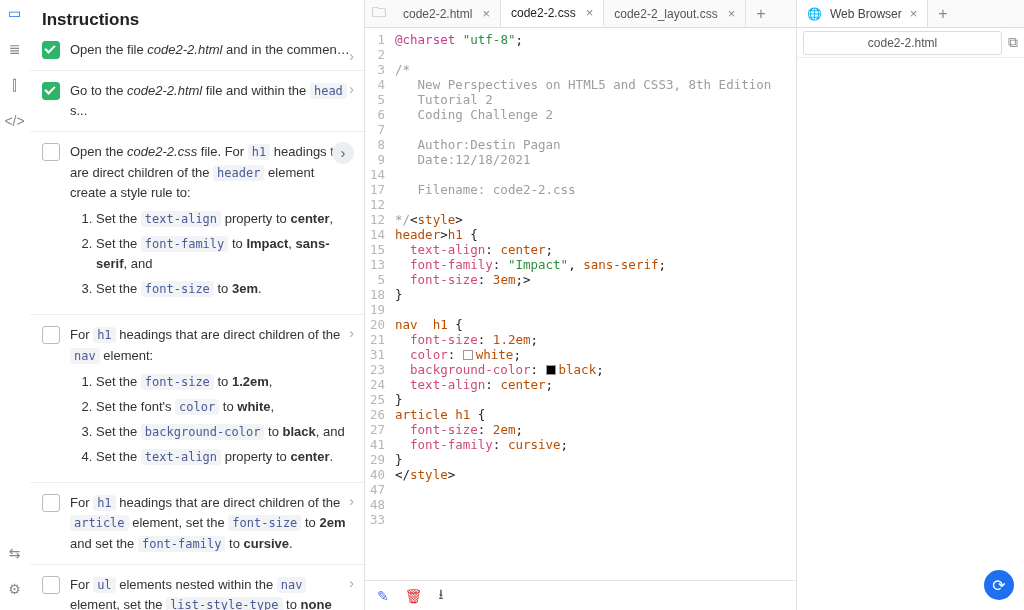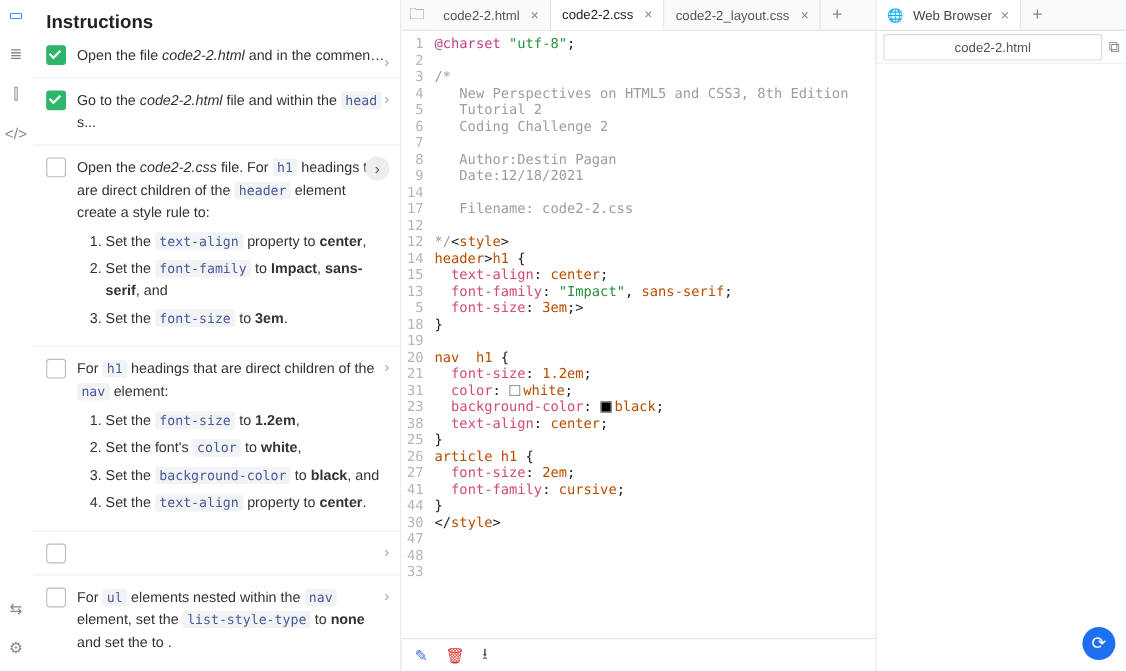--- a/index.html
+++ b/index.html
@@ -109,20 +109,21 @@
           <div class="step-text">For <span class="codei">h1</span> headings that are direct children of the <span class="codei">nav</span> element:<ol>
               <li>Set the <span class="codei">font-size</span> to <strong>1.2em</strong>,</li>
               <li>Set the font's <span class="codei">color</span> to <strong>white</strong>,</li>
               <li>Set the <span class="codei">background-color</span> to <strong>black</strong>, and</li>
               <li>Set the <span class="codei">text-align</span> property to <strong>center</strong>.</li>
             </ol></div>
           <div class="chev">›</div>
         </div>
         <div class="step">
           <div class="checkbox"></div>
+          <div class="step-text">For <span class="codei">h1</span> headings that are direct children of the <span class="codei">article</span> element, set the <span class="codei">font-size</span> to <strong>2em</strong> and set the <span class="codei">font-family</span> to <strong>cursive</strong>.</div>
           <div class="chev">›</div>
         </div>
         <div class="step">
           <div class="checkbox"></div>
           <div class="step-text">For <span class="codei">ul</span> elements nested within the <span class="codei">nav</span> element, set the <span class="codei">list-style-type</span> to <strong>none</strong> and set the  to .</div>
           <div class="chev">›</div>
         </div>
       </div>
   </div>
 
@@ -163,27 +164,27 @@
           <div>14</div>
           <div>15</div>
           <div>13</div>
           <div>5</div>
           <div>18</div>
           <div>19</div>
           <div>20</div>
           <div>21</div>
           <div>31</div>
           <div>23</div>
-          <div>38</div>
+          <div>24</div>
           <div>25</div>
           <div>26</div>
           <div>27</div>
           <div>41</div>
-          <div>44</div>
-          <div>30</div>
+          <div>29</div>
+          <div>40</div>
           <div>47</div>
           <div>48</div>
           <div>33</div>
         </div>
       <div class="code" id="code"><div class="ln"><span class="c-kw">@charset</span> <span class="c-str">"utf-8"</span>;</div><div class="ln">&nbsp;</div><div class="ln"><span class="c-comment">/*</span></div><div class="ln"><span class="c-comment">   New Perspectives on HTML5 and CSS3, 8th Edition</span></div><div class="ln"><span class="c-comment">   Tutorial 2</span></div><div class="ln"><span class="c-comment">   Coding Challenge 2</span></div><div class="ln">&nbsp;</div><div class="ln"><span class="c-comment">   Author:Destin Pagan</span></div><div class="ln"><span class="c-comment">   Date:12/18/2021</span></div><div class="ln">&nbsp;</div><div class="ln"><span class="c-comment">   Filename: code2-2.css</span></div><div class="ln">&nbsp;</div><div class="ln"><span class="c-comment">*/</span>&lt;<span class="c-sel">style</span>&gt;</div><div class="ln"><span class="c-sel">header</span>&gt;<span class="c-sel">h1</span> {</div><div class="ln">  <span class="c-prop">text-align</span>: <span class="c-val">center</span>;</div><div class="ln">  <span class="c-prop">font-family</span>: <span class="c-str">"Impact"</span>, <span class="c-val">sans-serif</span>;</div><div class="ln">  <span class="c-prop">font-size</span>: <span class="c-val">3em</span>;&gt;</div><div class="ln">}</div><div class="ln">&nbsp;</div><div class="ln"><span class="c-sel">nav</span>  <span class="c-sel">h1</span> {</div><div class="ln">  <span class="c-prop">font-size</span>: <span class="c-val">1.2em</span>;</div><div class="ln">  <span class="c-prop">color</span>: <span class="swatch" style="background:#fff"></span><span class="c-val">white</span>;</div><div class="ln">  <span class="c-prop">background-color</span>: <span class="swatch" style="background:#000"></span><span class="c-val">black</span>;</div><div class="ln">  <span class="c-prop">text-align</span>: <span class="c-val">center</span>;</div><div class="ln">}</div><div class="ln"><span class="c-sel">article</span> <span class="c-sel">h1</span> {</div><div class="ln">  <span class="c-prop">font-size</span>: <span class="c-val">2em</span>;</div><div class="ln">  <span class="c-prop">font-family</span>: <span class="c-val">cursive</span>;</div><div class="ln">}</div><div class="ln">&lt;/<span class="c-sel">style</span>&gt;</div><div class="ln">&nbsp;</div><div class="ln">&nbsp;</div><div class="ln">&nbsp;</div></div>
     </div>
     <div class="editor-toolbar">
       <span class="ti">✎</span>
       <span class="ti del">🗑</span>
       <span class="ti dl">⭳</span>

